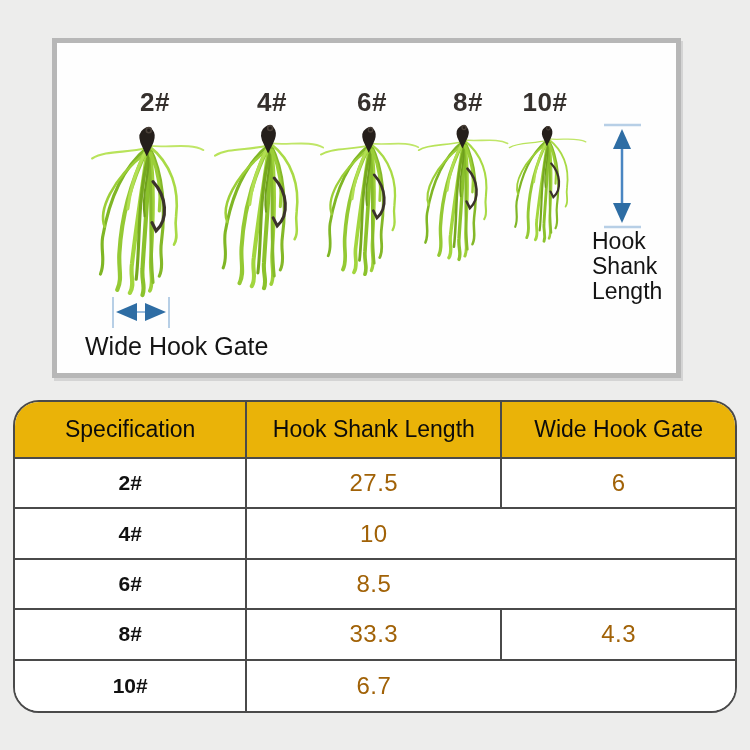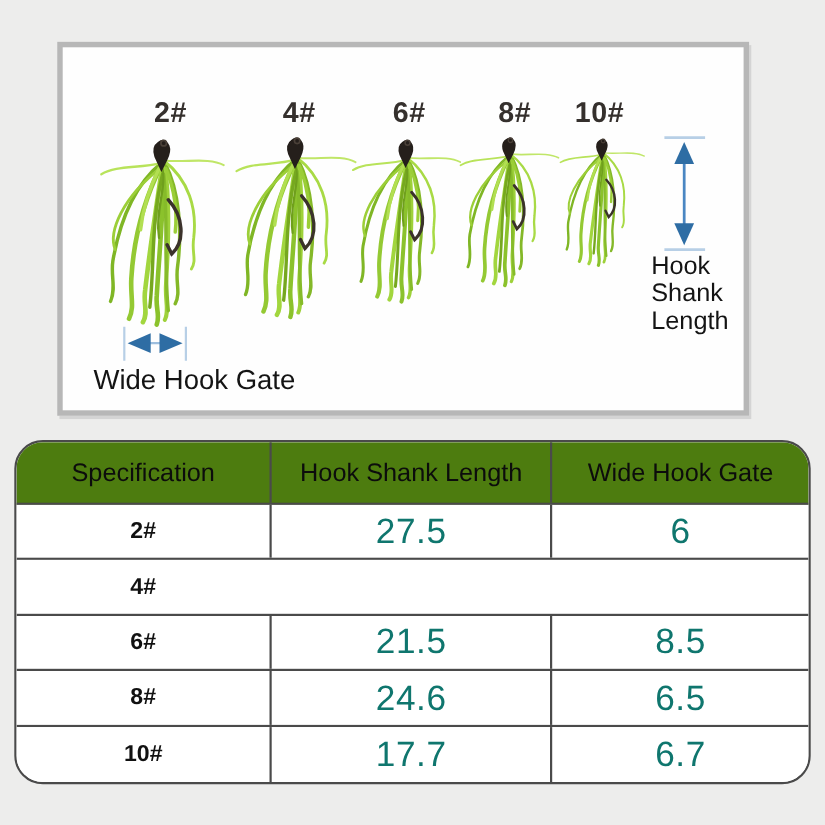--- a/index.html
+++ b/index.html
@@ -42,38 +42,38 @@
   .spec-table {
     position:absolute; left:13px; top:400px;
     width:724px; height:313px;
     background:#ffffff;
     border:2px solid #4a4a4a;
     border-radius:26px;
     overflow:hidden;
   }
   .t-head {
     display:grid; grid-template-columns:32% 35.4% 32.6%;
-    height:57px; background:#4d7c0f;
+    height:57px; background:#eab308;
     border-bottom:2px solid #4a4a4a;
   }
   .t-head .cell {
     display:flex; align-items:center; justify-content:center;
     font-size:23px; color:#0c0c0c; font-weight:400;
   }
   .t-row {
     display:grid; grid-template-columns:32% 35.4% 32.6%;
     height:50.4px;
     border-bottom:2px solid #4a4a4a;
     background:#fff;
   }
   .t-row:last-child { border-bottom:none; }
   .cell { display:flex; align-items:center; justify-content:center; }
   .cell.mid, .cell.right { border-left:2px solid #4a4a4a; }
   .t-row .cell.spec { font-size:21px; font-weight:700; color:#111; }
-  .t-row .cell.val  { font-size:32px; font-weight:300; color:#0f766e; letter-spacing:0.5px; }
+  .t-row .cell.val  { font-size:24px; font-weight:300; color:#a16207; letter-spacing:0.5px; }
 </style>
 </head>
 <body>
 
 <div class="photo-panel">
   <div class="photo-inner">
 
     <svg width="619" height="330" viewBox="0 0 619 330">
       <defs>
         <g id="jig">
@@ -142,29 +142,28 @@
     <div class="cell right">Wide Hook Gate</div>
   </div>
 
   <div class="t-row">
     <div class="cell spec">2#</div>
     <div class="cell mid val">27.5</div>
     <div class="cell right val">6</div>
   </div>
   <div class="t-row">
     <div class="cell spec">4#</div>
+    <div class="cell right val">10</div>
   </div>
   <div class="t-row">
     <div class="cell spec">6#</div>
-    <div class="cell mid val">21.5</div>
     <div class="cell right val">8.5</div>
   </div>
   <div class="t-row">
     <div class="cell spec">8#</div>
-    <div class="cell mid val">24.6</div>
-    <div class="cell right val">6.5</div>
+    <div class="cell mid val">33.3</div>
+    <div class="cell right val">4.3</div>
   </div>
   <div class="t-row">
     <div class="cell spec">10#</div>
-    <div class="cell mid val">17.7</div>
     <div class="cell right val">6.7</div>
   </div>
 </div>
 
 </body></html>

